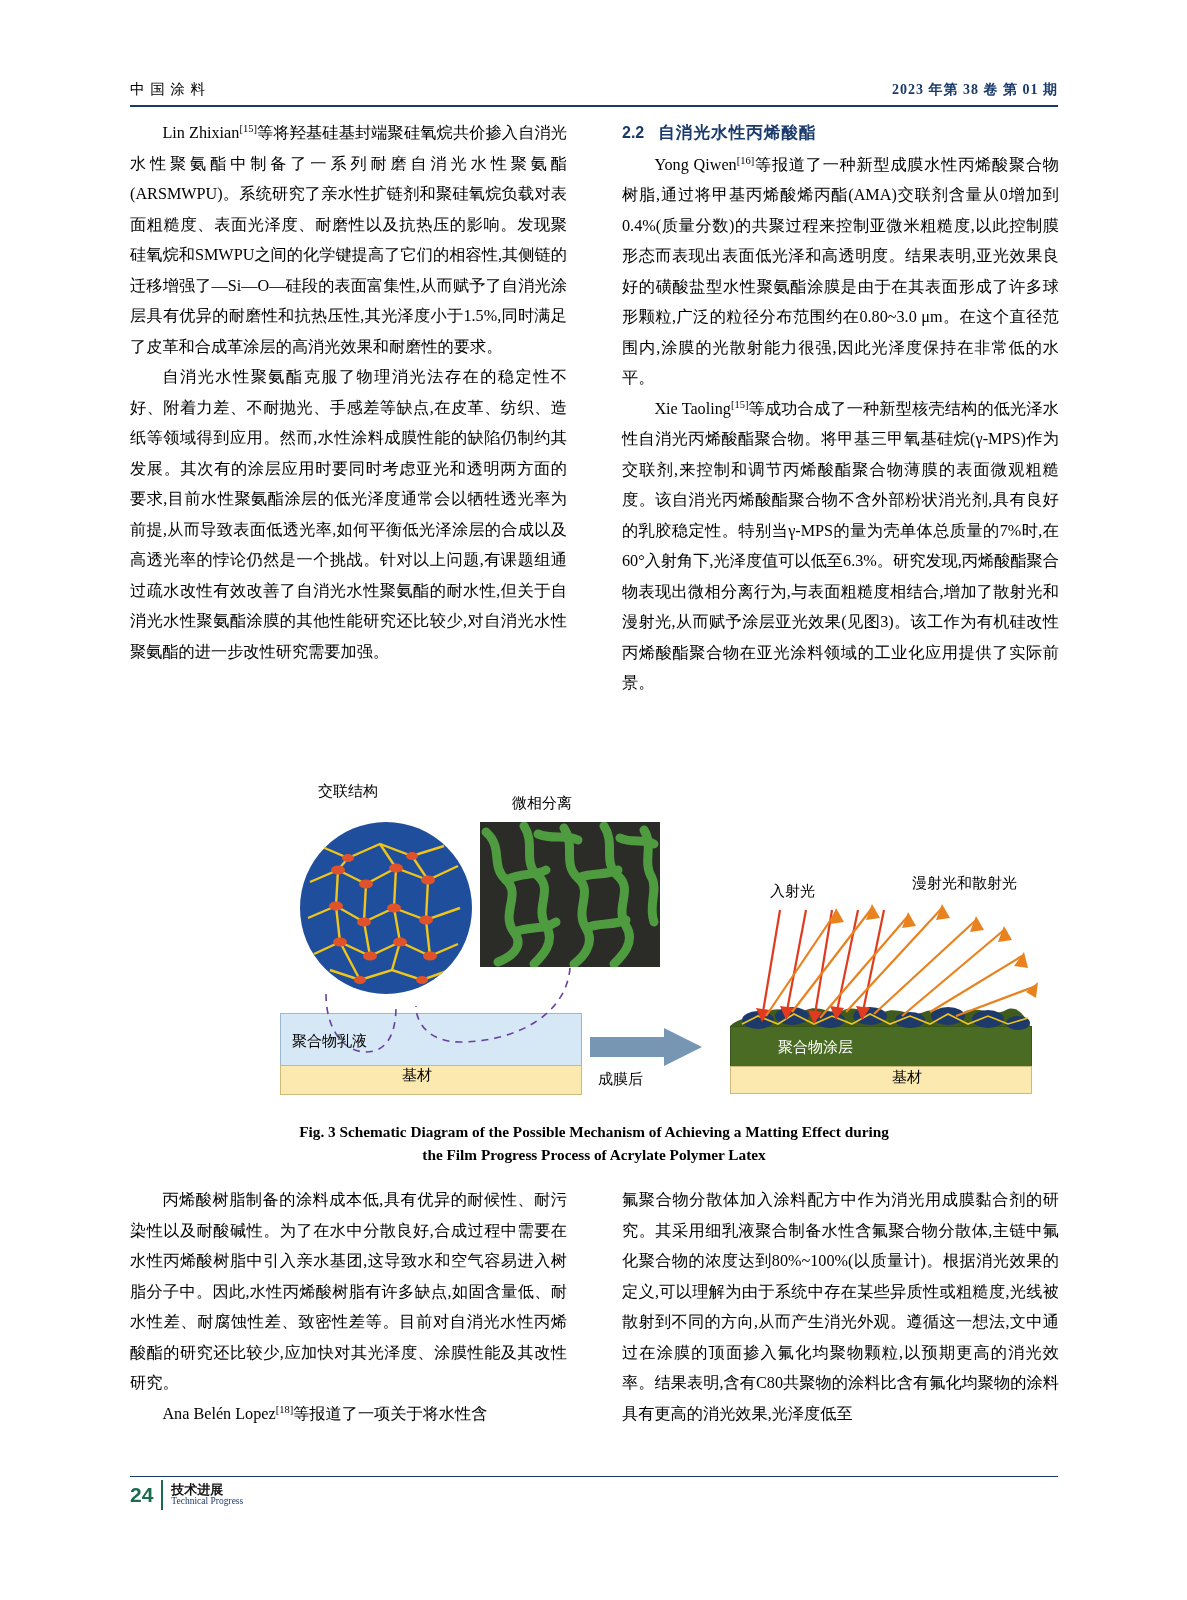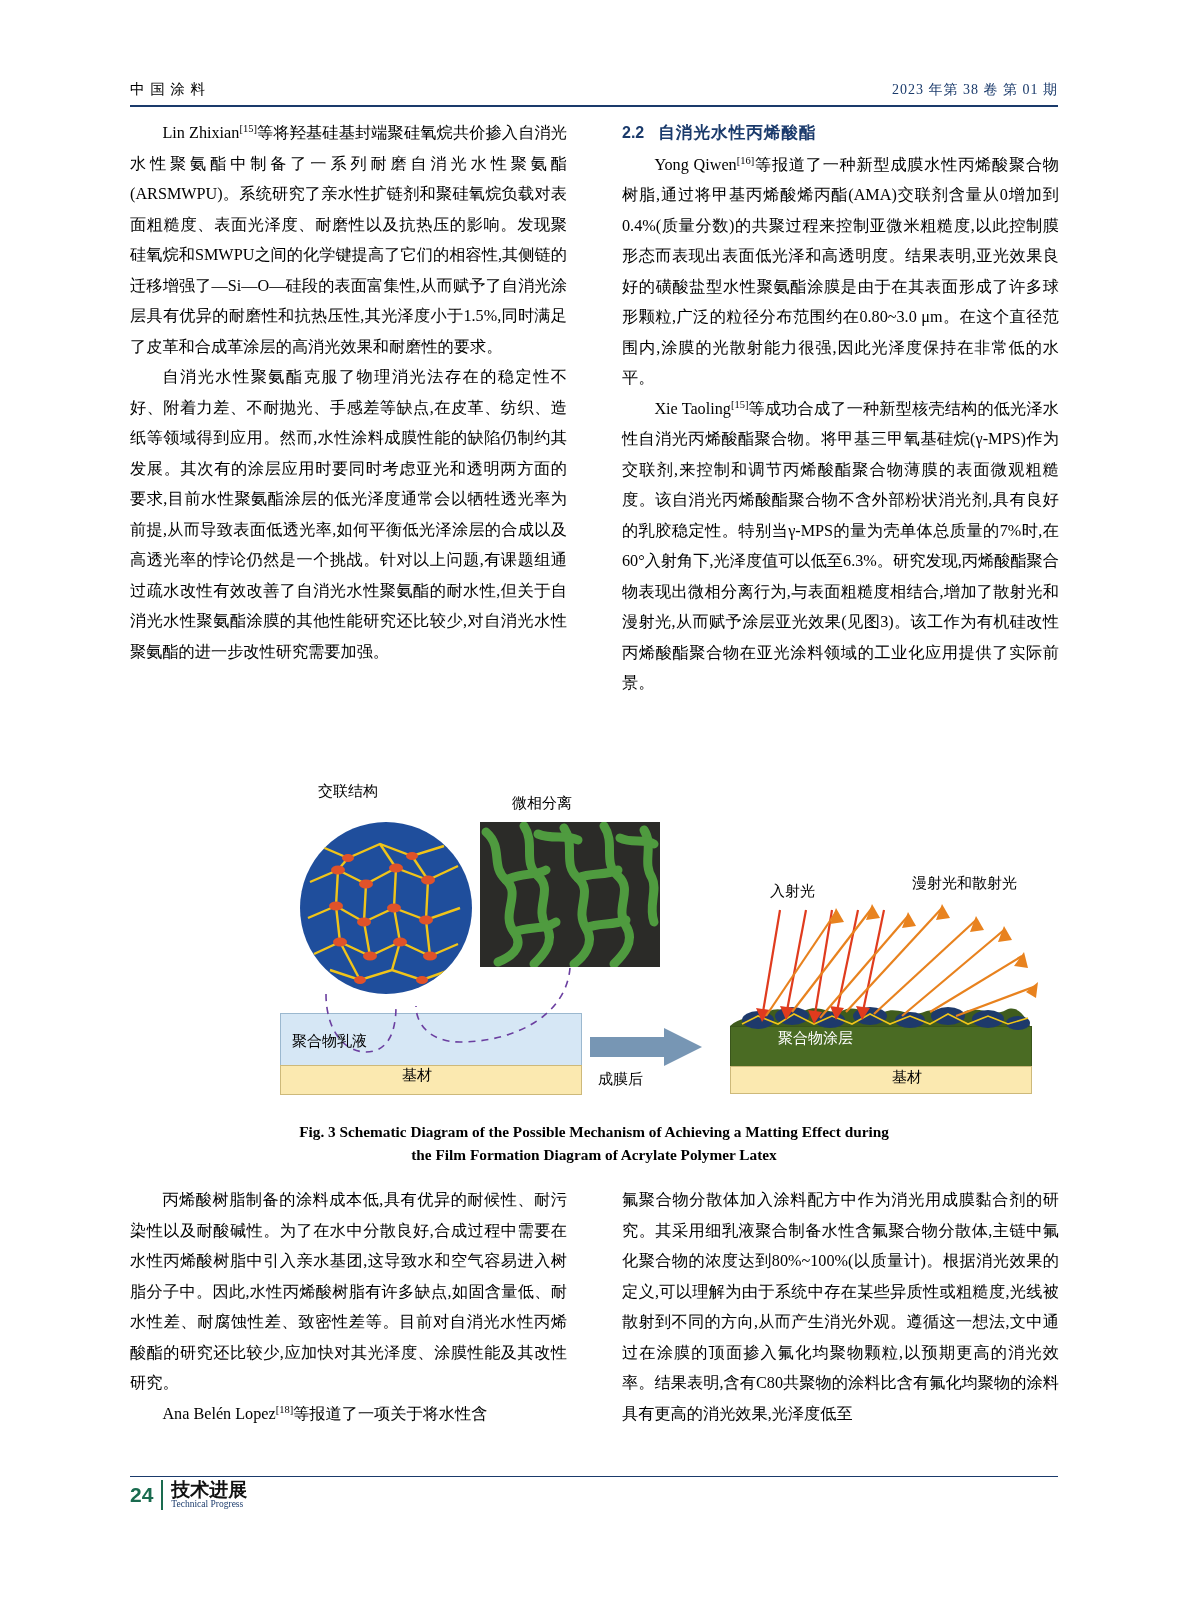--- a/index.html
+++ b/index.html
@@ -32,20 +32,21 @@
     display: flex;
     justify-content: space-between;
     align-items: flex-end;
     font-size: 14.5px;
     letter-spacing: 1px;
   }
   .header .issue {
     color: #1a3a6b;
     letter-spacing: 1px;
     font-size: 14px;
+    font-weight: bold;
   }
   .header-rule {
     position: absolute;
     left: 130px;
     top: 105px;
     width: 928px;
     height: 1.6px;
     background: #1a3a6b;
   }
 
@@ -138,21 +139,21 @@
     font-weight: bold;
     margin-right: 8px;
   }
   .footer-bar {
     width: 2px;
     height: 30px;
     background: #1a6b4f;
     margin-right: 8px;
   }
   .footer-texts { display: flex; flex-direction: column; line-height: 1.05; }
-  .footer-cn { font-size: 19px; font-weight: bold; color: #111; }
+  .footer-cn { font-size: 13px; font-weight: bold; color: #111; }
   .footer-en { font-size: 9.5px; color: #1a3a6b; font-family: "Liberation Serif", serif; }
 
   
   .circle-struct {
     position: absolute;
     left: 170px; top: 42px;
     width: 172px; height: 172px;
     border-radius: 50%;
     background: #1f4e9c;
     overflow: hidden;
@@ -379,27 +380,27 @@
         </g>
       </svg>
 
       <div class="fig-label" style="left:188px; top:2px;">交联结构</div>
       <div class="fig-label" style="left:382px; top:14px;">微相分离</div>
       <div class="fig-label" style="left:640px; top:102px;">入射光</div>
       <div class="fig-label" style="left:782px; top:94px;">漫射光和散射光</div>
       <div class="fig-label" style="left:162px; top:252px;">聚合物乳液</div>
       <div class="fig-label" style="left:272px; top:286px;">基材</div>
       <div class="fig-label" style="left:468px; top:290px;">成膜后</div>
-      <div class="fig-label" style="left:648px; top:249px; color:#ffffff;text-align:center;">聚合物涂层</div>
+      <div class="fig-label" style="left:648px; top:258px; color:#ffffff;text-align:center;">聚合物涂层</div>
       <div class="fig-label" style="left:762px; top:288px;">基材</div>
     </div>
 
     <div class="caption">
       <div class="en">Fig. 3   Schematic Diagram of the Possible Mechanism of Achieving a Matting Effect during</div>
-      <div class="en">the Film Formation Diagram of Acrylate Polymer Latex</div>
+      <div class="en">the Film Progress Process of Acrylate Polymer Latex</div>
     </div>
   </div>
 
   <div class="col left bot-left">
     <p class="para">丙烯酸树脂制备的涂料成本低,具有优异的耐候性、耐污染性以及耐酸碱性。为了在水中分散良好,合成过程中需要在水性丙烯酸树脂中引入亲水基团,这导致水和空气容易进入树脂分子中。因此,水性丙烯酸树脂有许多缺点,如固含量低、耐水性差、耐腐蚀性差、致密性差等。目前对自消光水性丙烯酸酯的研究还比较少,应加快对其光泽度、涂膜性能及其改性研究。</p>
     <p class="para">
       <span>Ana Belén Lopez</span><sup>[18]</sup><span>等报道了一项关于将水性含</span>
     </p>
   </div>
 

